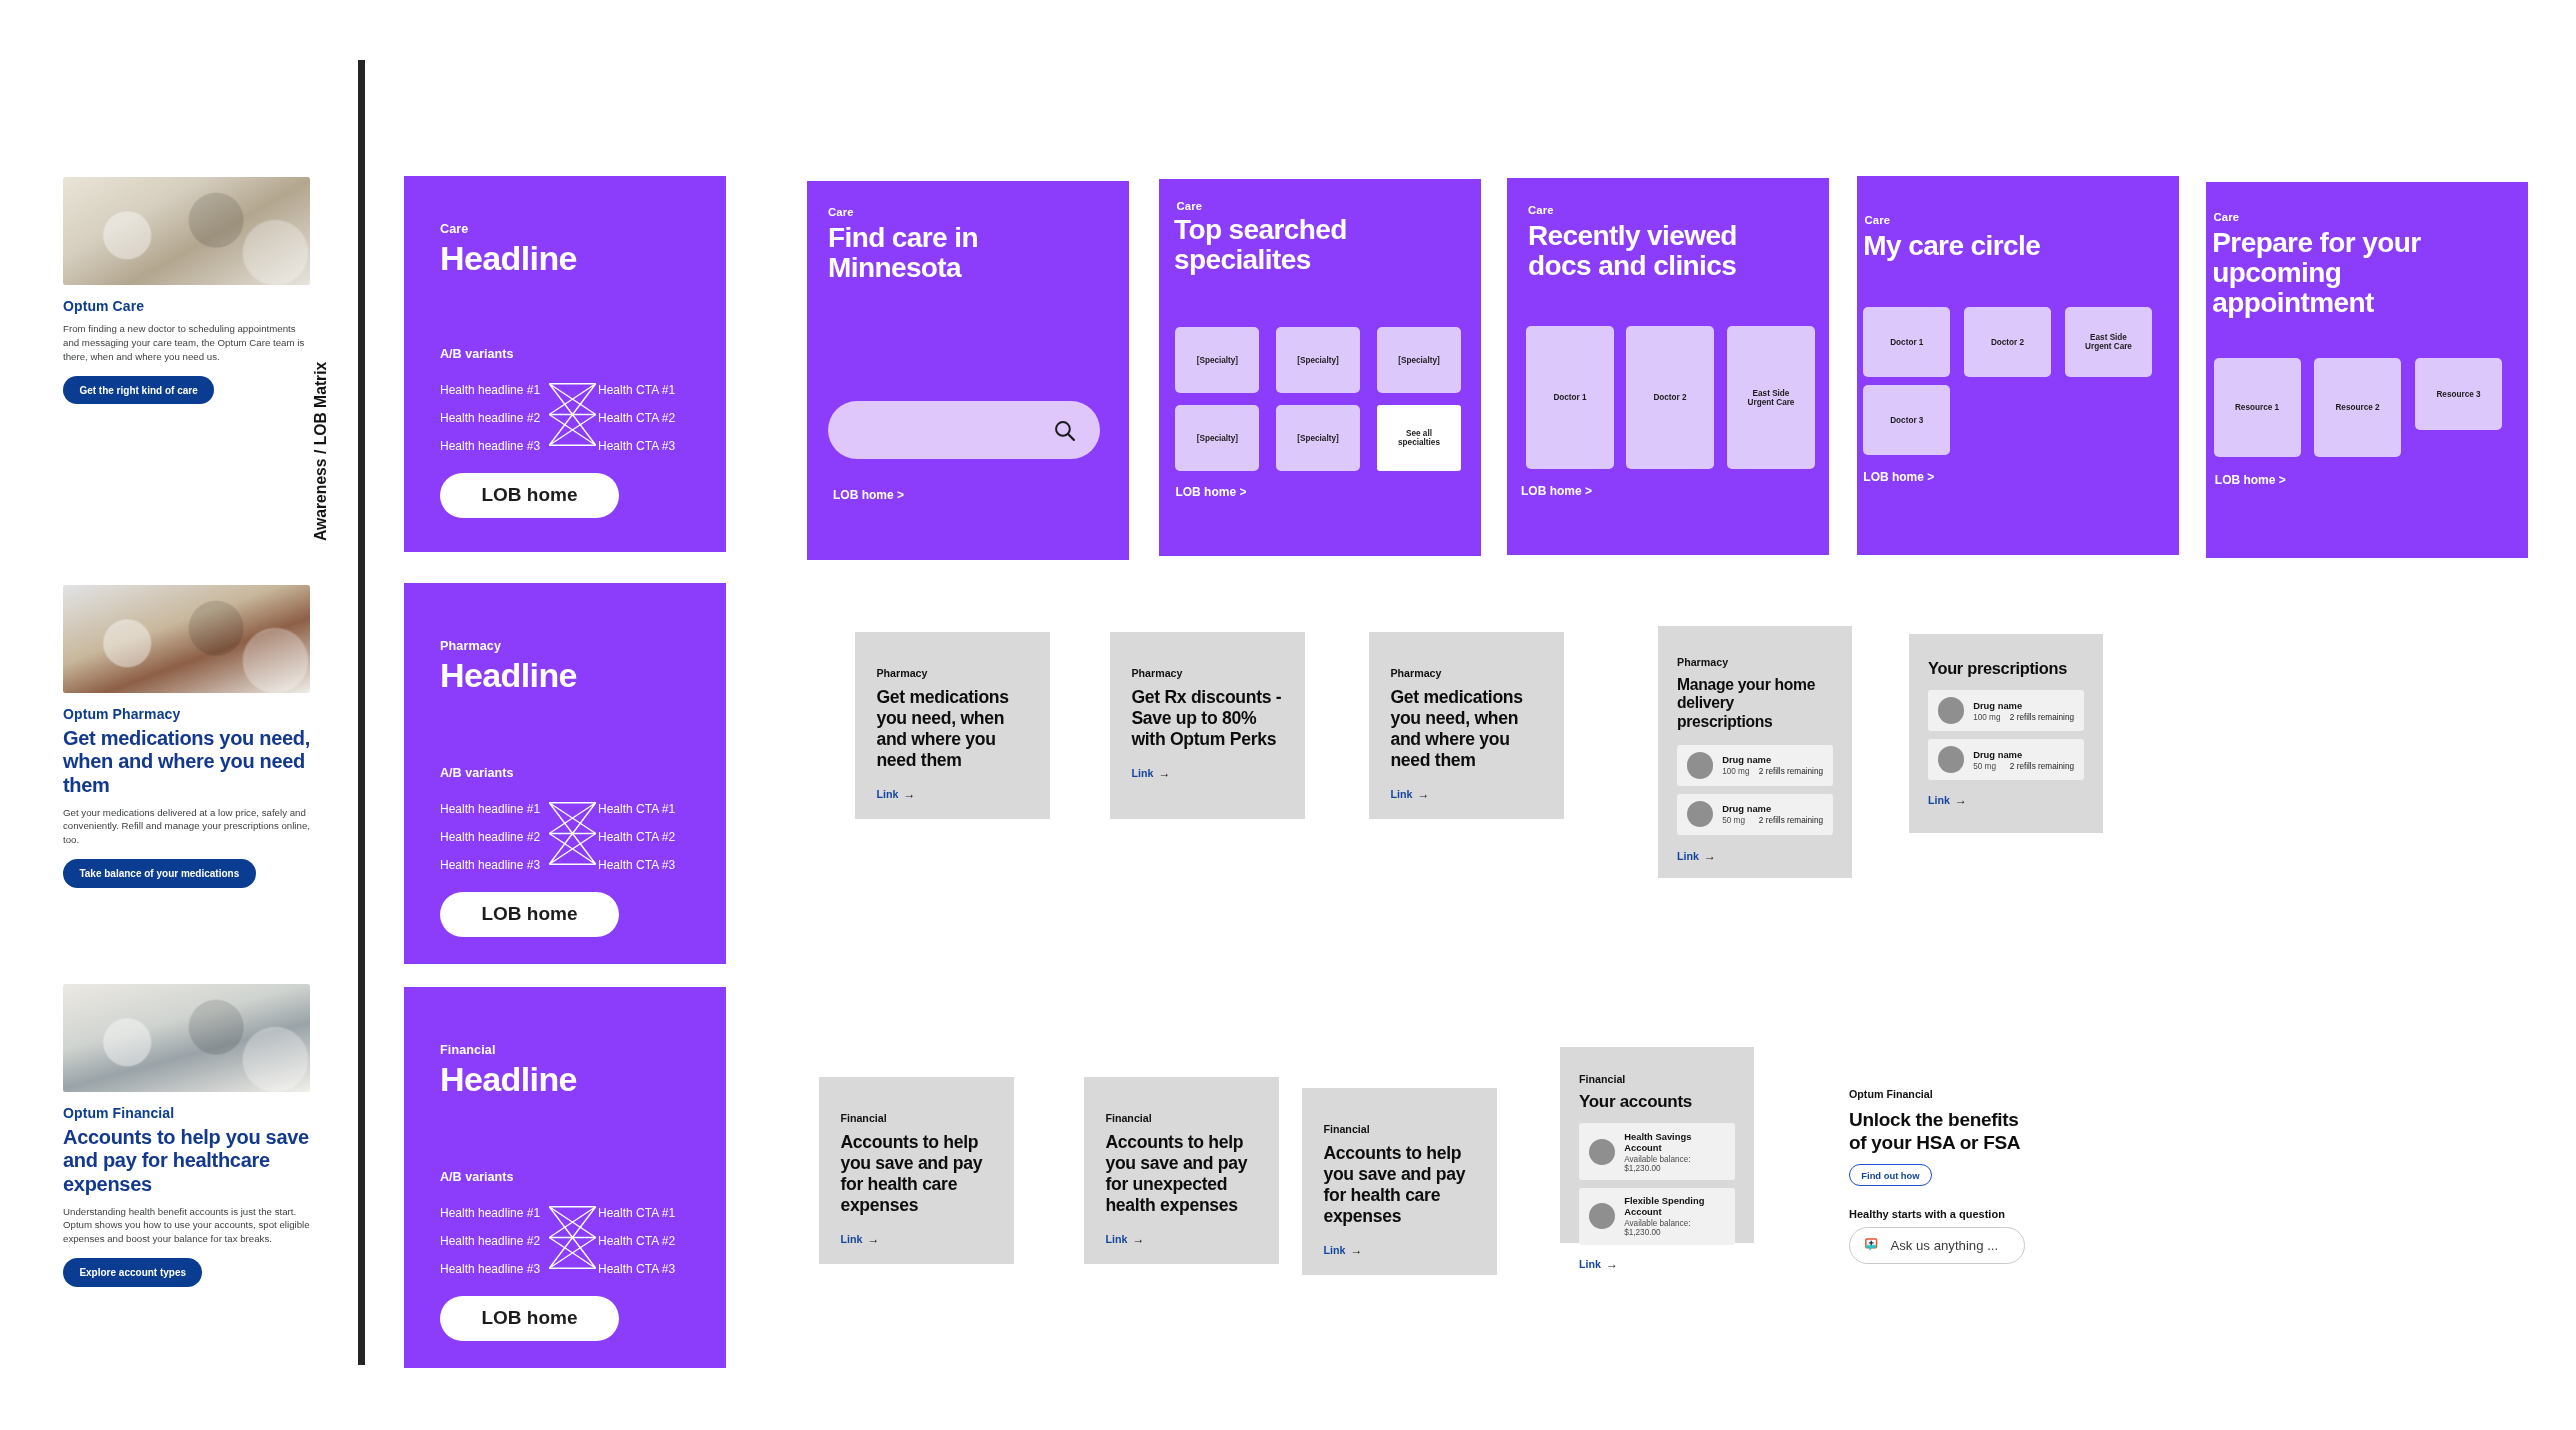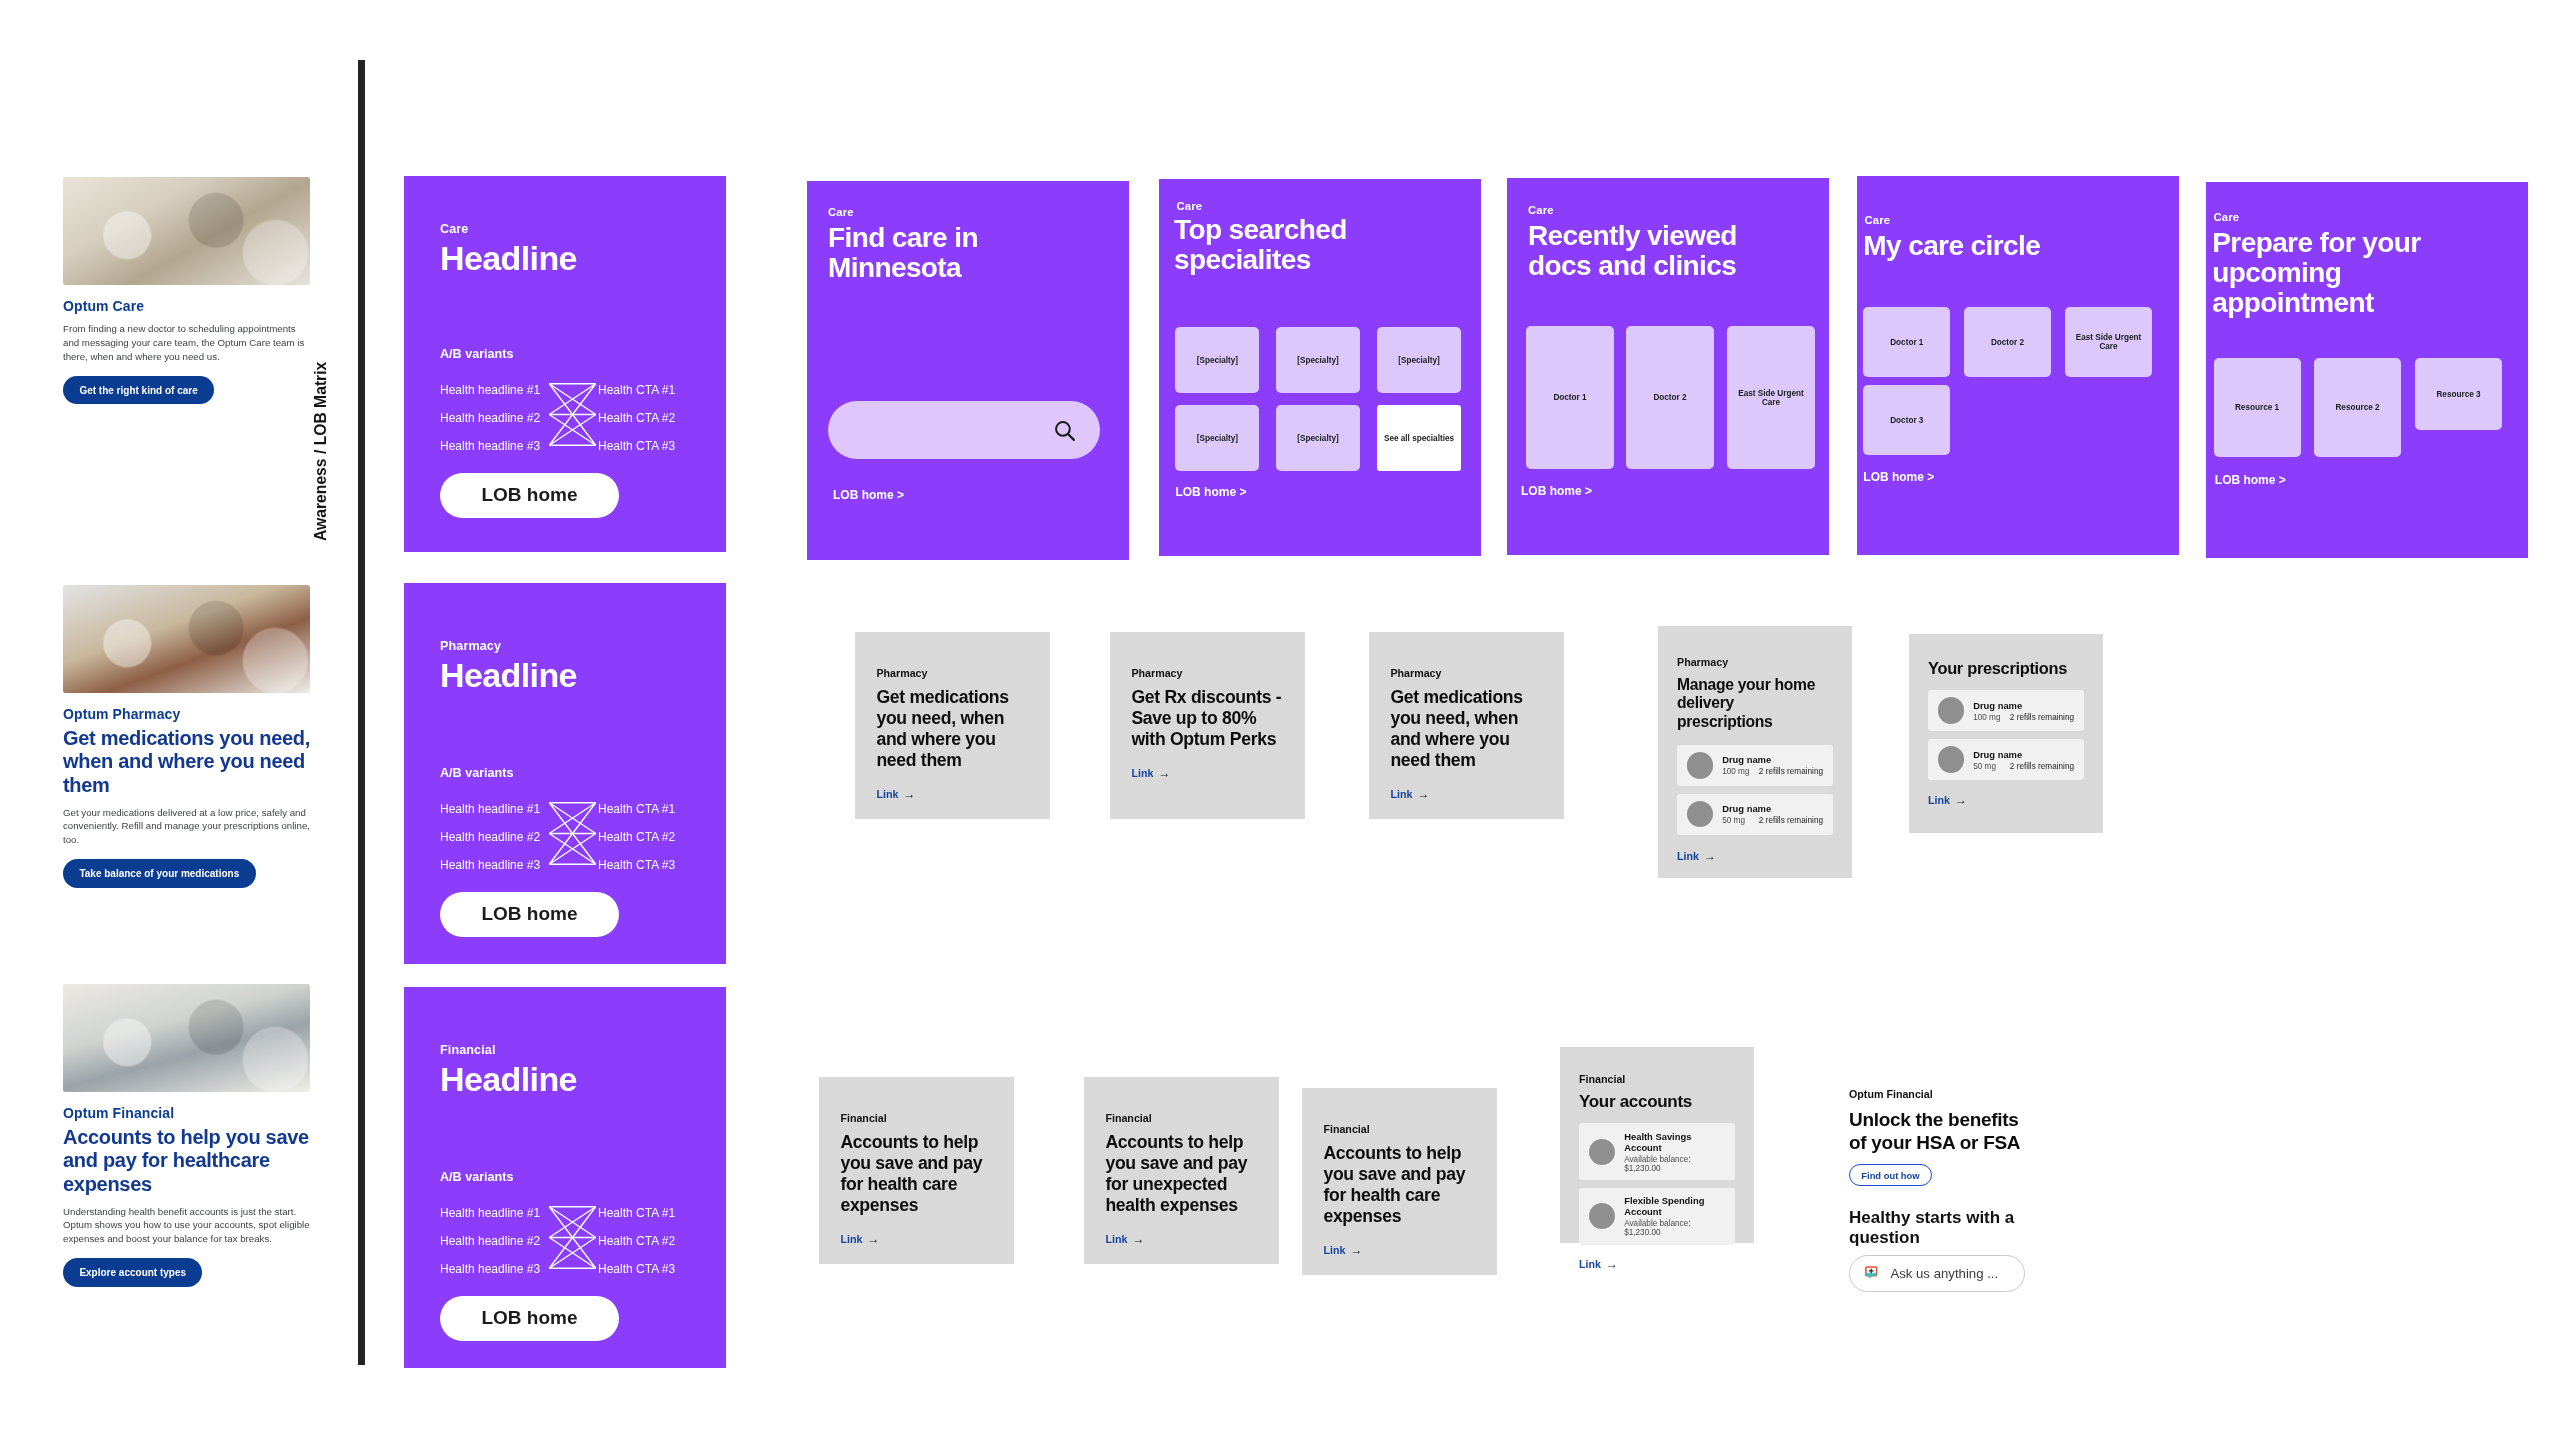--- a/index.html
+++ b/index.html
@@ -79,21 +79,21 @@
   .ab-row { font-size: 12px; line-height: 28px; height: 28px; white-space: nowrap; }
   .ab-left { left: 0; }
   .ab-right { left: 158px; }
   .ab-svg { position: absolute; left: 108px; top: 5px; }
 
   
   .tile {
     background: #ddc8fb; border-radius: 5px;
     color: #1c1c1c; font-size: 8.2px; font-weight: 700;
     display: flex; align-items: center; justify-content: center;
-    text-align: center; padding: 5px;
+    text-align: center; padding: 20px;
   }
   .tile.white { background: #ffffff; }
 
   
   .search-field {
     background: #dfc7fb; border-radius: 31px;
     display: flex; align-items: center; justify-content: flex-end;
     padding-right: 22.6px;
   }
 
@@ -125,21 +125,21 @@
   
   #hsa { position: absolute; }
   .h-eyebrow { font-size: 10.7px; font-weight: 700; color: #111; }
   .h-title { font-size: 19px; font-weight: 700; color: #0d0d0d; line-height: 1.2; letter-spacing: -0.3px; margin-top: 8.8px; }
   .h-pill {
     display: inline-block; margin-top: 10px;
     border: 1.3px solid #1b4bd8; color: #12459c;
     font-size: 9.4px; font-weight: 700;
     padding: 4.4px 11.3px; border-radius: 25px; background: #fff; cursor: pointer;
   }
-  .h-sub { font-size: 17px; font-weight: 700; color: #111; margin-top: 21.4px; }
+  .h-sub { font-size: 11px; font-weight: 700; color: #111; margin-top: 21.4px; }
   .h-ask {
     margin-top: 7.5px; width: 176px;
     border: 1.3px solid #c9c9c9; border-radius: 31px; background: #fff;
     display: flex; align-items: center; gap: 8.8px;
     padding: 8.8px 14px; cursor: text;
   }
   .h-ask-text { font-size: 13.2px; color: #3b3b3b; }
 </style>
 </head>
 <body>

